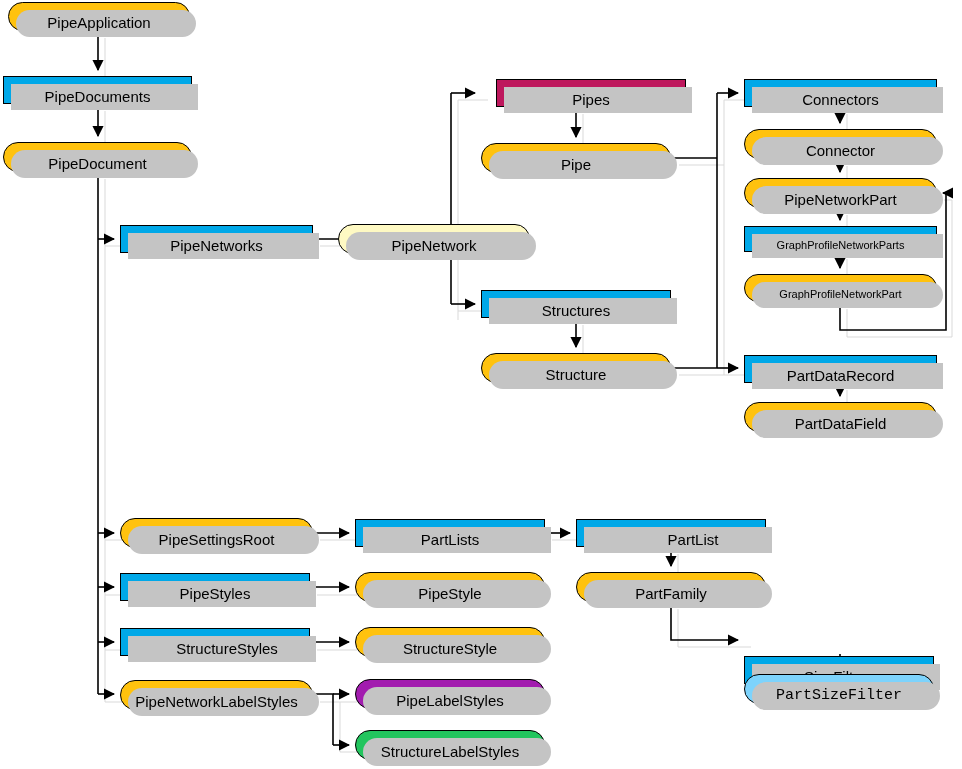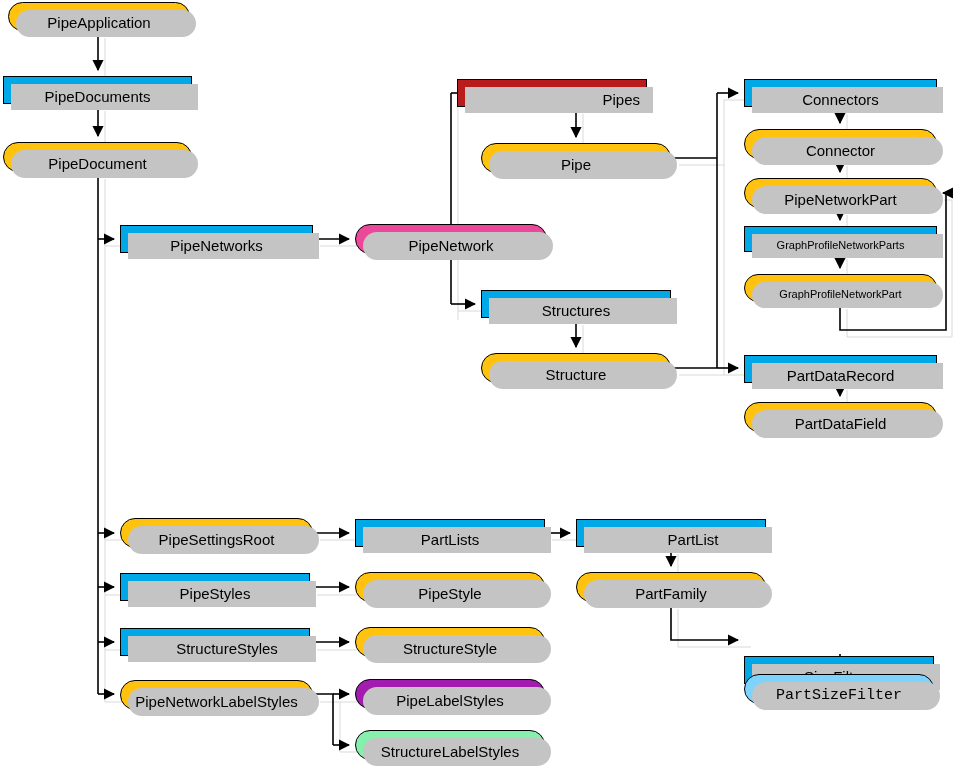--- a/index.html
+++ b/index.html
@@ -190,24 +190,24 @@
       </div>
       <div class="node shadow collection" style="left: 3px; top: 76px; width: 189px; height: 28px; background: rgb(0, 168, 232); border-color: rgb(0, 0, 0);">
         <span class="lbl fs-normal">PipeDocuments</span>
       </div>
       <div class="node shadow object" style="left: 3px; top: 142px; width: 189px; height: 30px; background: rgb(255, 194, 14); border-color: rgb(0, 0, 0); text-align: right;">
         <span class="lbl fs-normal">PipeDocument</span>
       </div>
       <div class="node shadow collection" style="left: 120px; top: 225px; width: 193px; height: 28px; background: rgb(0, 168, 232); border-color: rgb(0, 0, 0);">
         <span class="lbl fs-normal">PipeNetworks</span>
       </div>
-      <div class="node shadow object" style="left: 355px; top: 224px; width: 192px; height: 30px; background: #ec4899; border-color: rgb(0, 0, 0);">
+      <div class="node shadow object" style="left: 338px; top: 224px; width: 192px; height: 30px; background: #fef9c3; border-color: rgb(0, 0, 0);">
         <span class="lbl fs-normal">PipeNetwork</span>
       </div>
-      <div class="node shadow collection" style="left: 457px; top: 79px; width: 190px; height: 28px; background: #b91c1c; border-color: rgb(0, 0, 0); justify-content: flex-end;">
+      <div class="node shadow collection" style="left: 496px; top: 79px; width: 190px; height: 28px; background: #be185d; border-color: rgb(0, 0, 0);">
         <span class="lbl fs-normal">Pipes</span>
       </div>
       <div class="node shadow object" style="left: 481px; top: 143px; width: 190px; height: 30px; background: rgb(255, 194, 14); border-color: rgb(0, 0, 0);">
         <span class="lbl fs-normal">Pipe</span>
       </div>
       <div class="node shadow collection" style="left: 481px; top: 290px; width: 190px; height: 28px; background: rgb(0, 168, 232); border-color: rgb(0, 0, 0);">
         <span class="lbl fs-normal">Structures</span>
       </div>
       <div class="node shadow object" style="left: 481px; top: 353px; width: 190px; height: 30px; background: rgb(255, 194, 14); border-color: rgb(0, 0, 0);">
         <span class="lbl fs-normal">Structure</span>
@@ -250,21 +250,21 @@
       </div>
       <div class="node shadow object" style="left: 355px; top: 572px; width: 190px; height: 30px; background: rgb(255, 194, 14); border-color: rgb(0, 0, 0);">
         <span class="lbl fs-normal">PipeStyle</span>
       </div>
       <div class="node shadow object" style="left: 355px; top: 627px; width: 190px; height: 30px; background: rgb(255, 194, 14); border-color: rgb(0, 0, 0);">
         <span class="lbl fs-normal">StructureStyle</span>
       </div>
       <div class="node shadow object" style="left: 355px; top: 679px; width: 190px; height: 30px; background: #a21caf; border-color: rgb(0, 0, 0);">
         <span class="lbl fs-normal">PipeLabelStyles</span>
       </div>
-      <div class="node shadow object" style="left: 355px; top: 730px; width: 190px; height: 30px; background: #86efac; border-color: rgb(0, 0, 0);">
+      <div class="node shadow object" style="left: 355px; top: 730px; width: 190px; height: 30px; background: #22c55e; border-color: rgb(0, 0, 0);">
         <span class="lbl fs-normal">StructureLabelStyles</span>
       </div>
       <div class="node shadow collection" style="left: 576px; top: 519px; width: 190px; height: 28px; background: rgb(0, 168, 232); border-color: rgb(0, 0, 0); padding-left: 44px;">
         <span class="lbl fs-normal">PartList</span>
       </div>
       <div class="node shadow object" style="left: 576px; top: 572px; width: 190px; height: 30px; background: rgb(255, 194, 14); border-color: rgb(0, 0, 0);">
         <span class="lbl fs-normal">PartFamily</span>
       </div>
       <div class="node shadow collection" style="left: 744px; top: 656px; width: 190px; height: 28px; background: rgb(0, 168, 232); border-color: rgb(0, 0, 0);">
         <span class="lbl fs-normal">SizeFilters</span>

